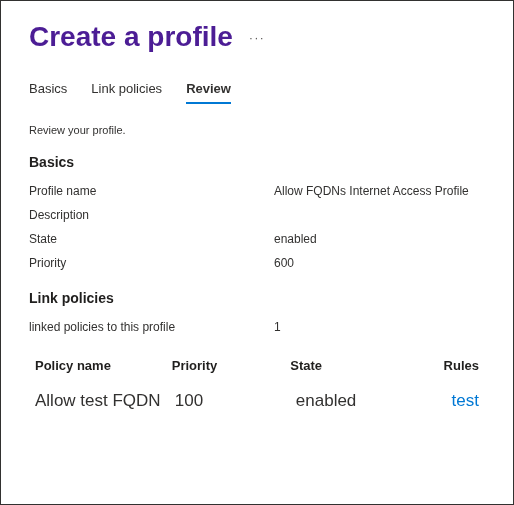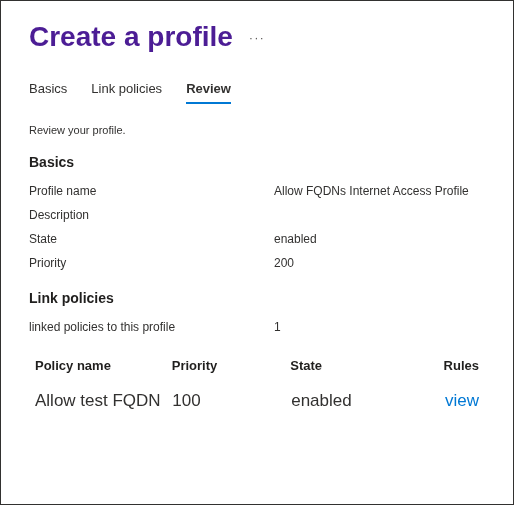--- a/index.html
+++ b/index.html
@@ -129,21 +129,21 @@
   <div class="kv-row">
     <div class="kv-label">Description</div>
     <div class="kv-value"></div>
   </div>
   <div class="kv-row">
     <div class="kv-label">State</div>
     <div class="kv-value">enabled</div>
   </div>
   <div class="kv-row">
     <div class="kv-label">Priority</div>
-    <div class="kv-value">200</div>
+    <div class="kv-value">600</div>
   </div>
 </div>
 
 <div class="section">
   <div class="link-section-heading">Link policies</div>
 
   <div class="kv-row">
     <div class="kv-label">linked policies to this profile</div>
     <div class="kv-value">1</div>
   </div>
@@ -152,16 +152,16 @@
     <div class="thead">
       <div class="col-name">Policy name</div>
       <div class="col-priority">Priority</div>
       <div class="col-state">State</div>
       <div class="col-rules">Rules</div>
     </div>
     <div class="trow">
       <div class="col-name">Allow test FQDN</div>
       <div class="col-priority">100</div>
       <div class="col-state">enabled</div>
-      <div class="col-rules"><span class="link">view</span></div>
+      <div class="col-rules"><span class="link">test</span></div>
     </div>
   </div>
 </div>
 
 </body></html>

